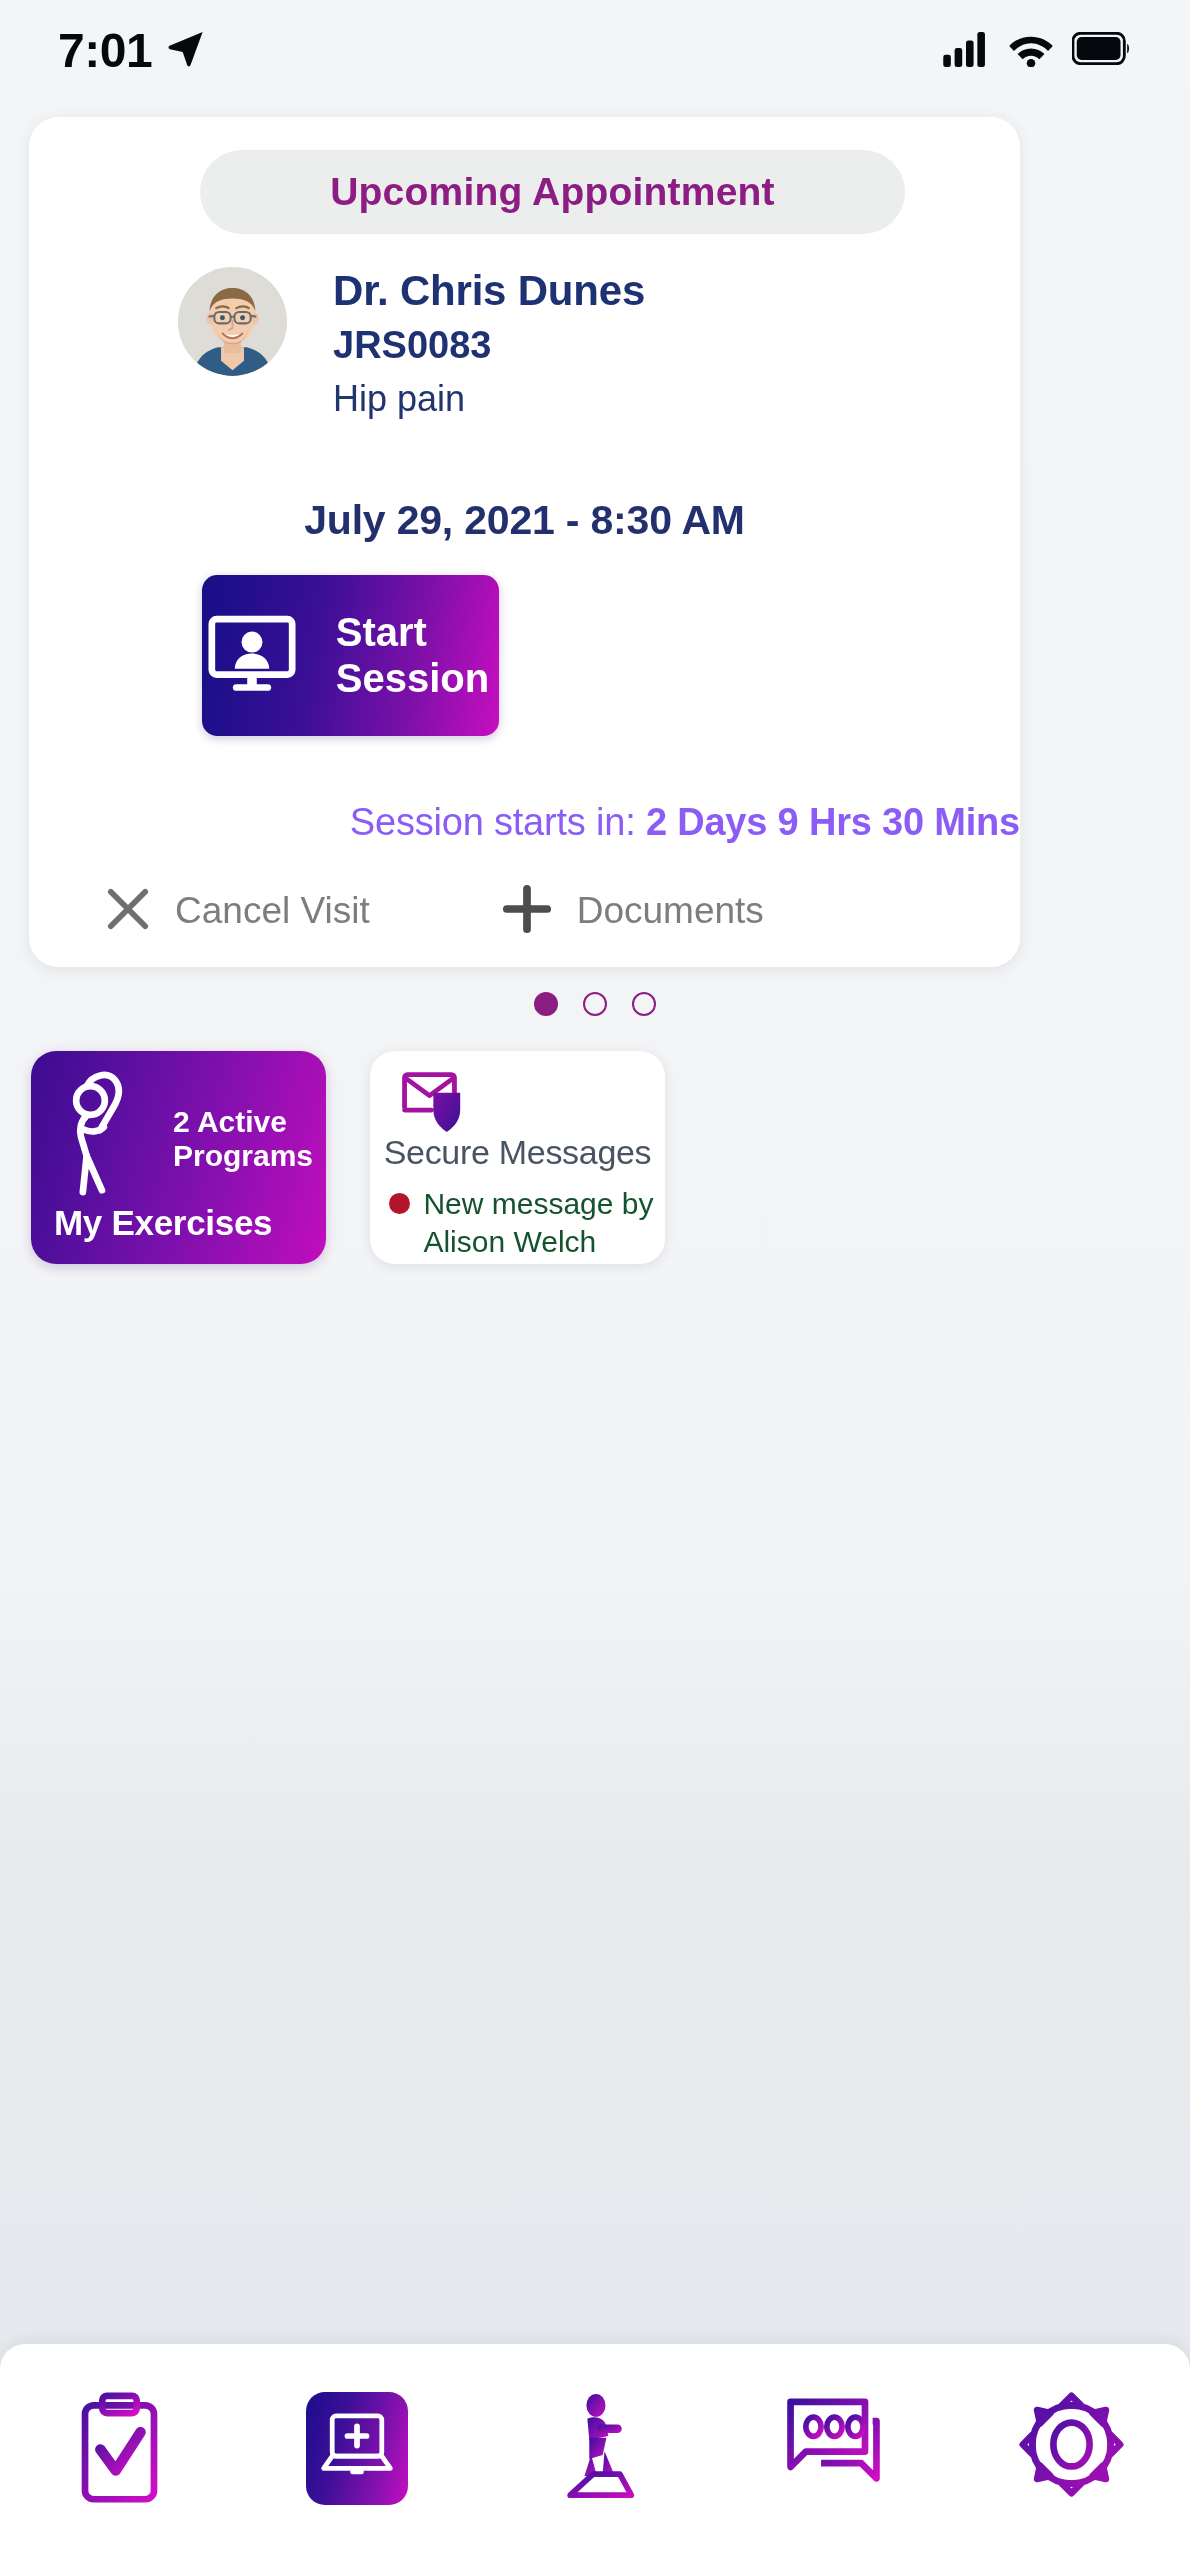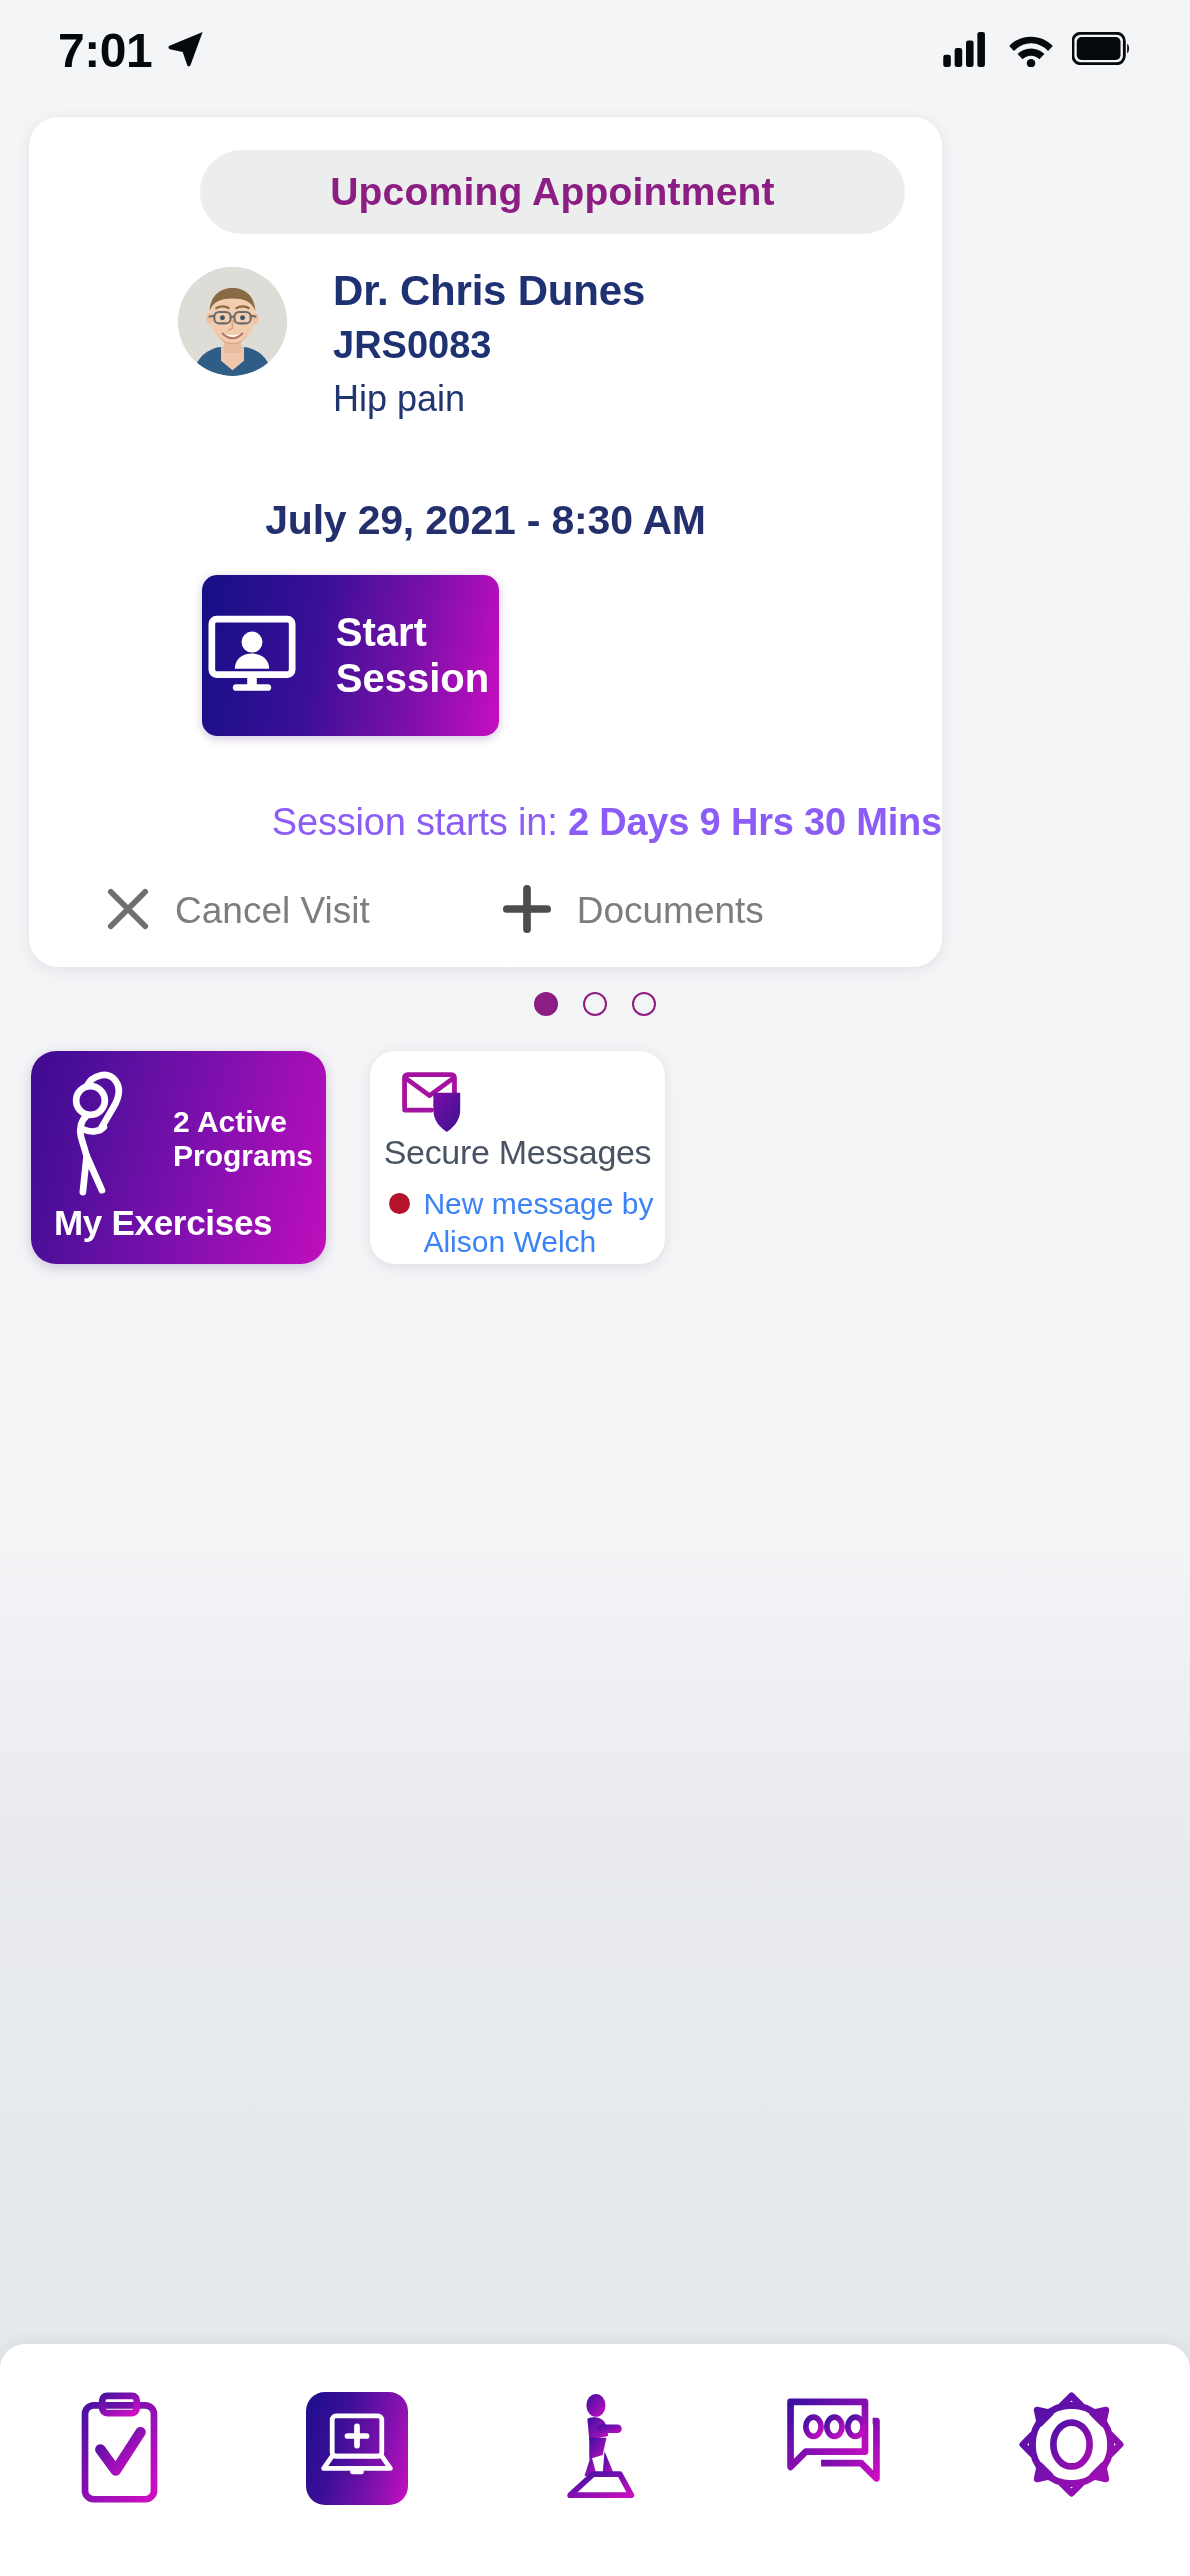--- a/index.html
+++ b/index.html
@@ -14,21 +14,21 @@
 
   
   .statusbar { position:absolute; top:0; left:0; width:1190px; height:101px;
     display:flex; align-items:center; justify-content:space-between;
     padding:0 59px 0 58px; }
   .sb-left { display:flex; align-items:center; gap:13.4px; }
   .sb-time { font-size:48px; font-weight:600; color:#05080d; letter-spacing:-0.5px; }
   .sb-right { display:flex; align-items:center; gap:17px; }
 
   
-  .appt-card { position:absolute; left:29px; top:117px; width:913px; height:850px;
+  .appt-card { position:absolute; left:29px; top:117px; width:991px; height:850px;
     background:#ffffff; border-radius:29px;
     box-shadow:0 2.9px 13.4px rgba(40,50,70,0.09); }
 
   .pill { position:absolute; left:171px; top:33px; width:705px; height:84px;
     background:#eceded; border-radius:42px;
     display:flex; align-items:center; justify-content:center; }
   .pill-text { font-size:39px; font-weight:700; color:#8c1d82; letter-spacing:0.2px; }
 
   .doc-row { position:absolute; left:149px; top:150px; display:flex; align-items:flex-start; gap:46px; }
   .avatar { width:109px; height:109px; border-radius:50%; overflow:hidden;
@@ -76,21 +76,21 @@
   .ex-count { color:#fff; font-size:30px; font-weight:700; line-height:1.15; padding-top:9.6px; }
   .ex-title { color:#fff; font-size:35px; font-weight:600; position:absolute; left:23px; bottom:21px; letter-spacing:-0.3px; }
 
   .card-msg { position:absolute; left:339px; top:0; width:295px; height:213px; border-radius:25px;
     background:#fff; box-shadow:0 2.9px 11.5px rgba(40,50,70,0.10); cursor:pointer; }
   .msg-icon { position:absolute; left:23px; top:13.4px; }
   .msg-title { position:absolute; left:0; top:82px; width:100%; text-align:center;
     font-size:34px; color:#4a5363; font-weight:400; letter-spacing:-0.3px; }
   .msg-row { position:absolute; left:19px; top:134px; display:flex; gap:13.4px; align-items:flex-start; }
   .msg-dot { width:21px; height:21px; border-radius:50%; background:#b3132b; flex:none; margin-top:7.7px; }
-  .msg-text { font-size:30px; color:#3b82f6; line-height:1.25; }
+  .msg-text { font-size:30px; color:#14532d; line-height:1.25; }
 
   
   .navbar { position:absolute; left:0; bottom:0; width:1190px; height:232px;
     background:#fff; border-radius:25px 25px 0 0; box-shadow:0 -2.9px 13.4px rgba(40,50,70,0.07);
     display:flex; align-items:flex-start; }
   .navitem { flex:1; display:flex; justify-content:center; align-items:center;
     padding-top:48px; cursor:pointer; }
   .nav-active { width:102px; height:113px; border-radius:19px;
     background:linear-gradient(105deg,#1c0d8d 0%, #3d0f98 35%, #8a11b0 75%, #c80ec1 100%);
     display:flex; align-items:center; justify-content:center; }

